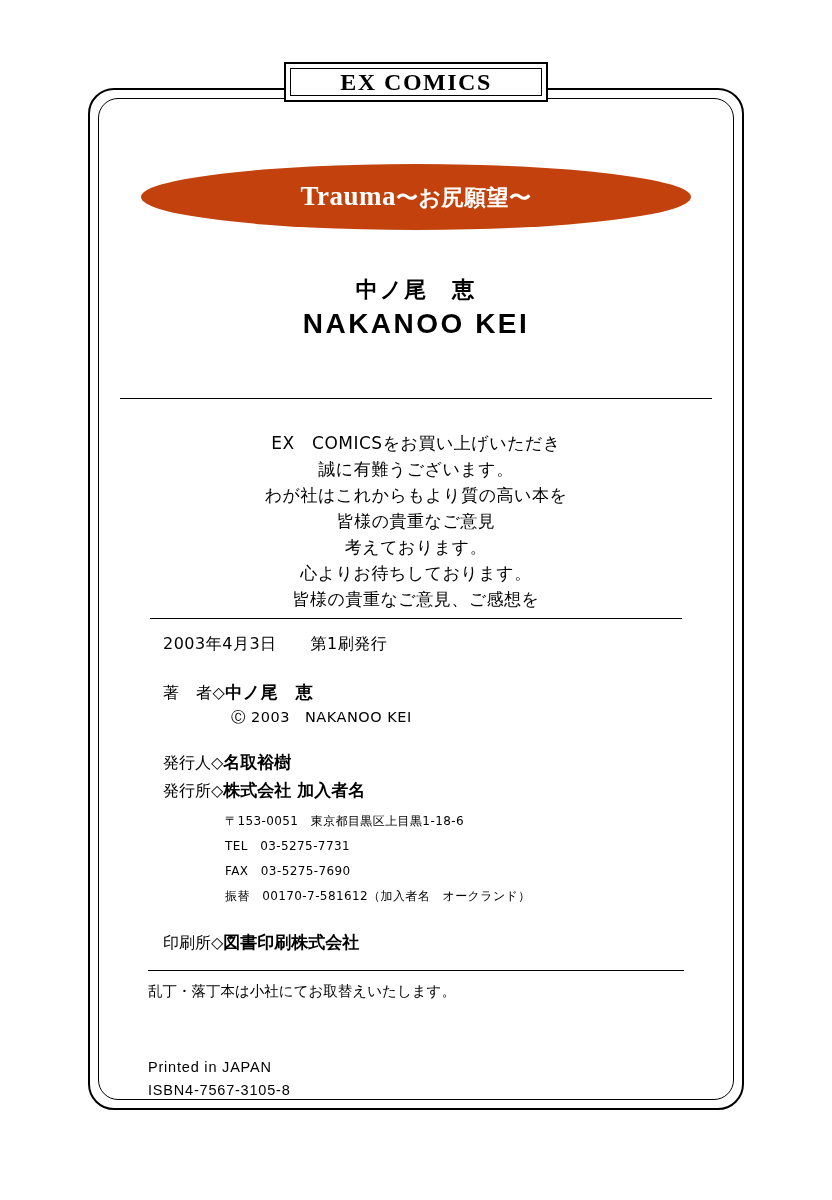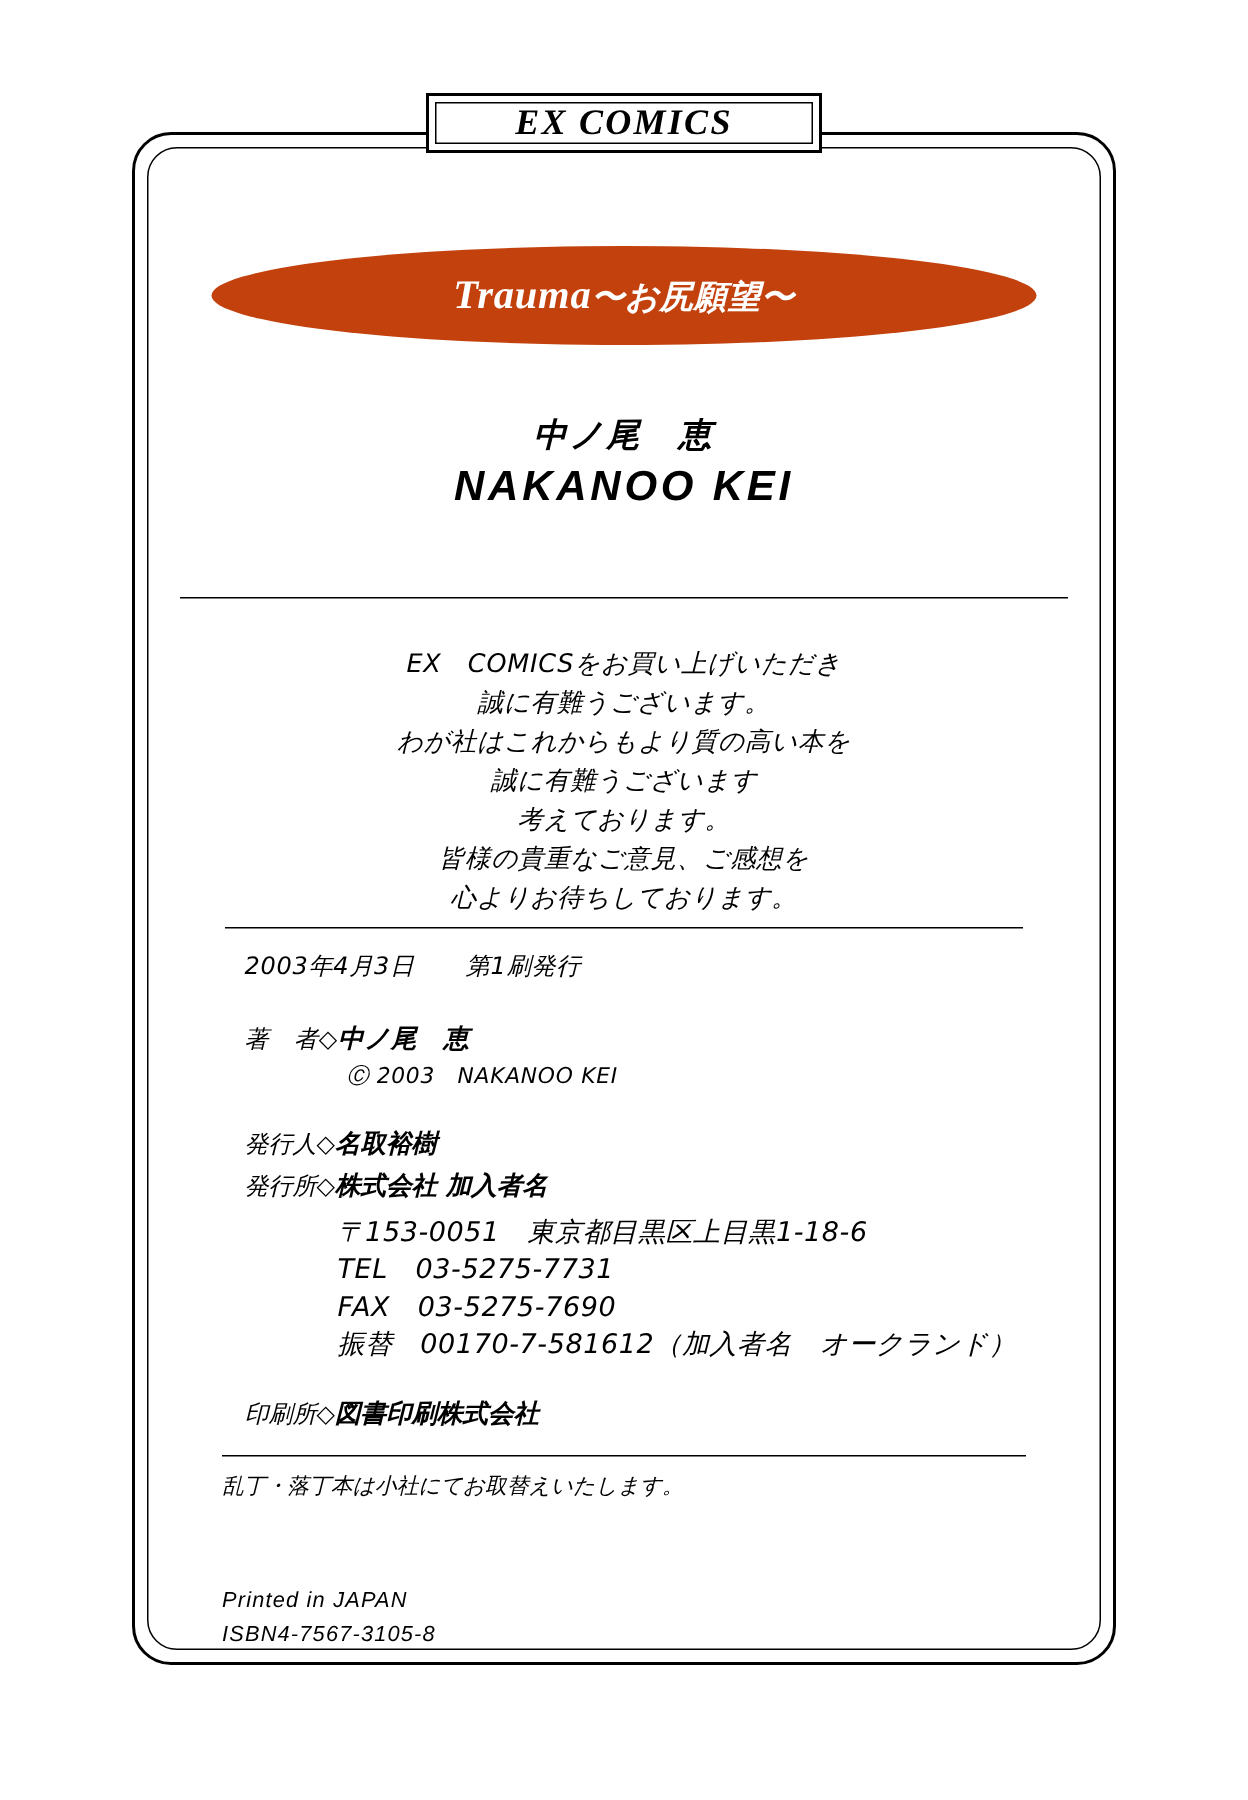--- a/index.html
+++ b/index.html
@@ -14,21 +14,20 @@
     color: #000000;
     position: relative;
     overflow: hidden;
   }
 
   .page {
     position: absolute;
     left: 0; top: 0;
     width: 832px;
     height: 1200px;
-    font-style: italic;
   }
 
   
   .frame {
     position: absolute;
     left: 88px;
     top: 88px;
     width: 656px;
     height: 1022px;
     border: 2px solid #000;
@@ -189,21 +188,21 @@
   .pub-person .bold { font-weight: bold; font-size: 17px; }
   .pub-company {
     margin-top: 5px;
     font-size: 16px;
   }
   .pub-company .bold { font-weight: bold; font-size: 17px; }
 
   .addr {
     margin-top: 7px;
     padding-left: 62px;
-    font-size: 18px;
+    font-size: 12px;
     line-height: 25px;
     letter-spacing: 0.4px;
   }
 
   .printer {
     margin-top: 22px;
     font-size: 16px;
   }
   .printer .bold { font-weight: bold; font-size: 17px; }
 
@@ -250,24 +249,24 @@
 
   <div class="author-jp">中ノ尾　恵</div>
   <div class="author-rom">NAKANOO KEI</div>
 
   <div class="rule rule-1"></div>
 
   <div class="message">
     <div>EX　COMICSをお買い上げいただき</div>
     <div>誠に有難うございます。</div>
     <div>わが社はこれからもより質の高い本を</div>
-    <div>誠に有難うございます</div>
+    <div>皆様の貴重なご意見</div>
     <div>考えております。</div>
+    <div>心よりお待ちしております。</div>
     <div>皆様の貴重なご意見、ご感想を</div>
-    <div>心よりお待ちしております。</div>
   </div>
 
   <div class="rule rule-2"></div>
 
   <div class="imprint">
 
     <div class="line pubdate">
       <span>2003年4月3日</span><span class="gap"></span><span>第1刷発行</span>
     </div>
 

